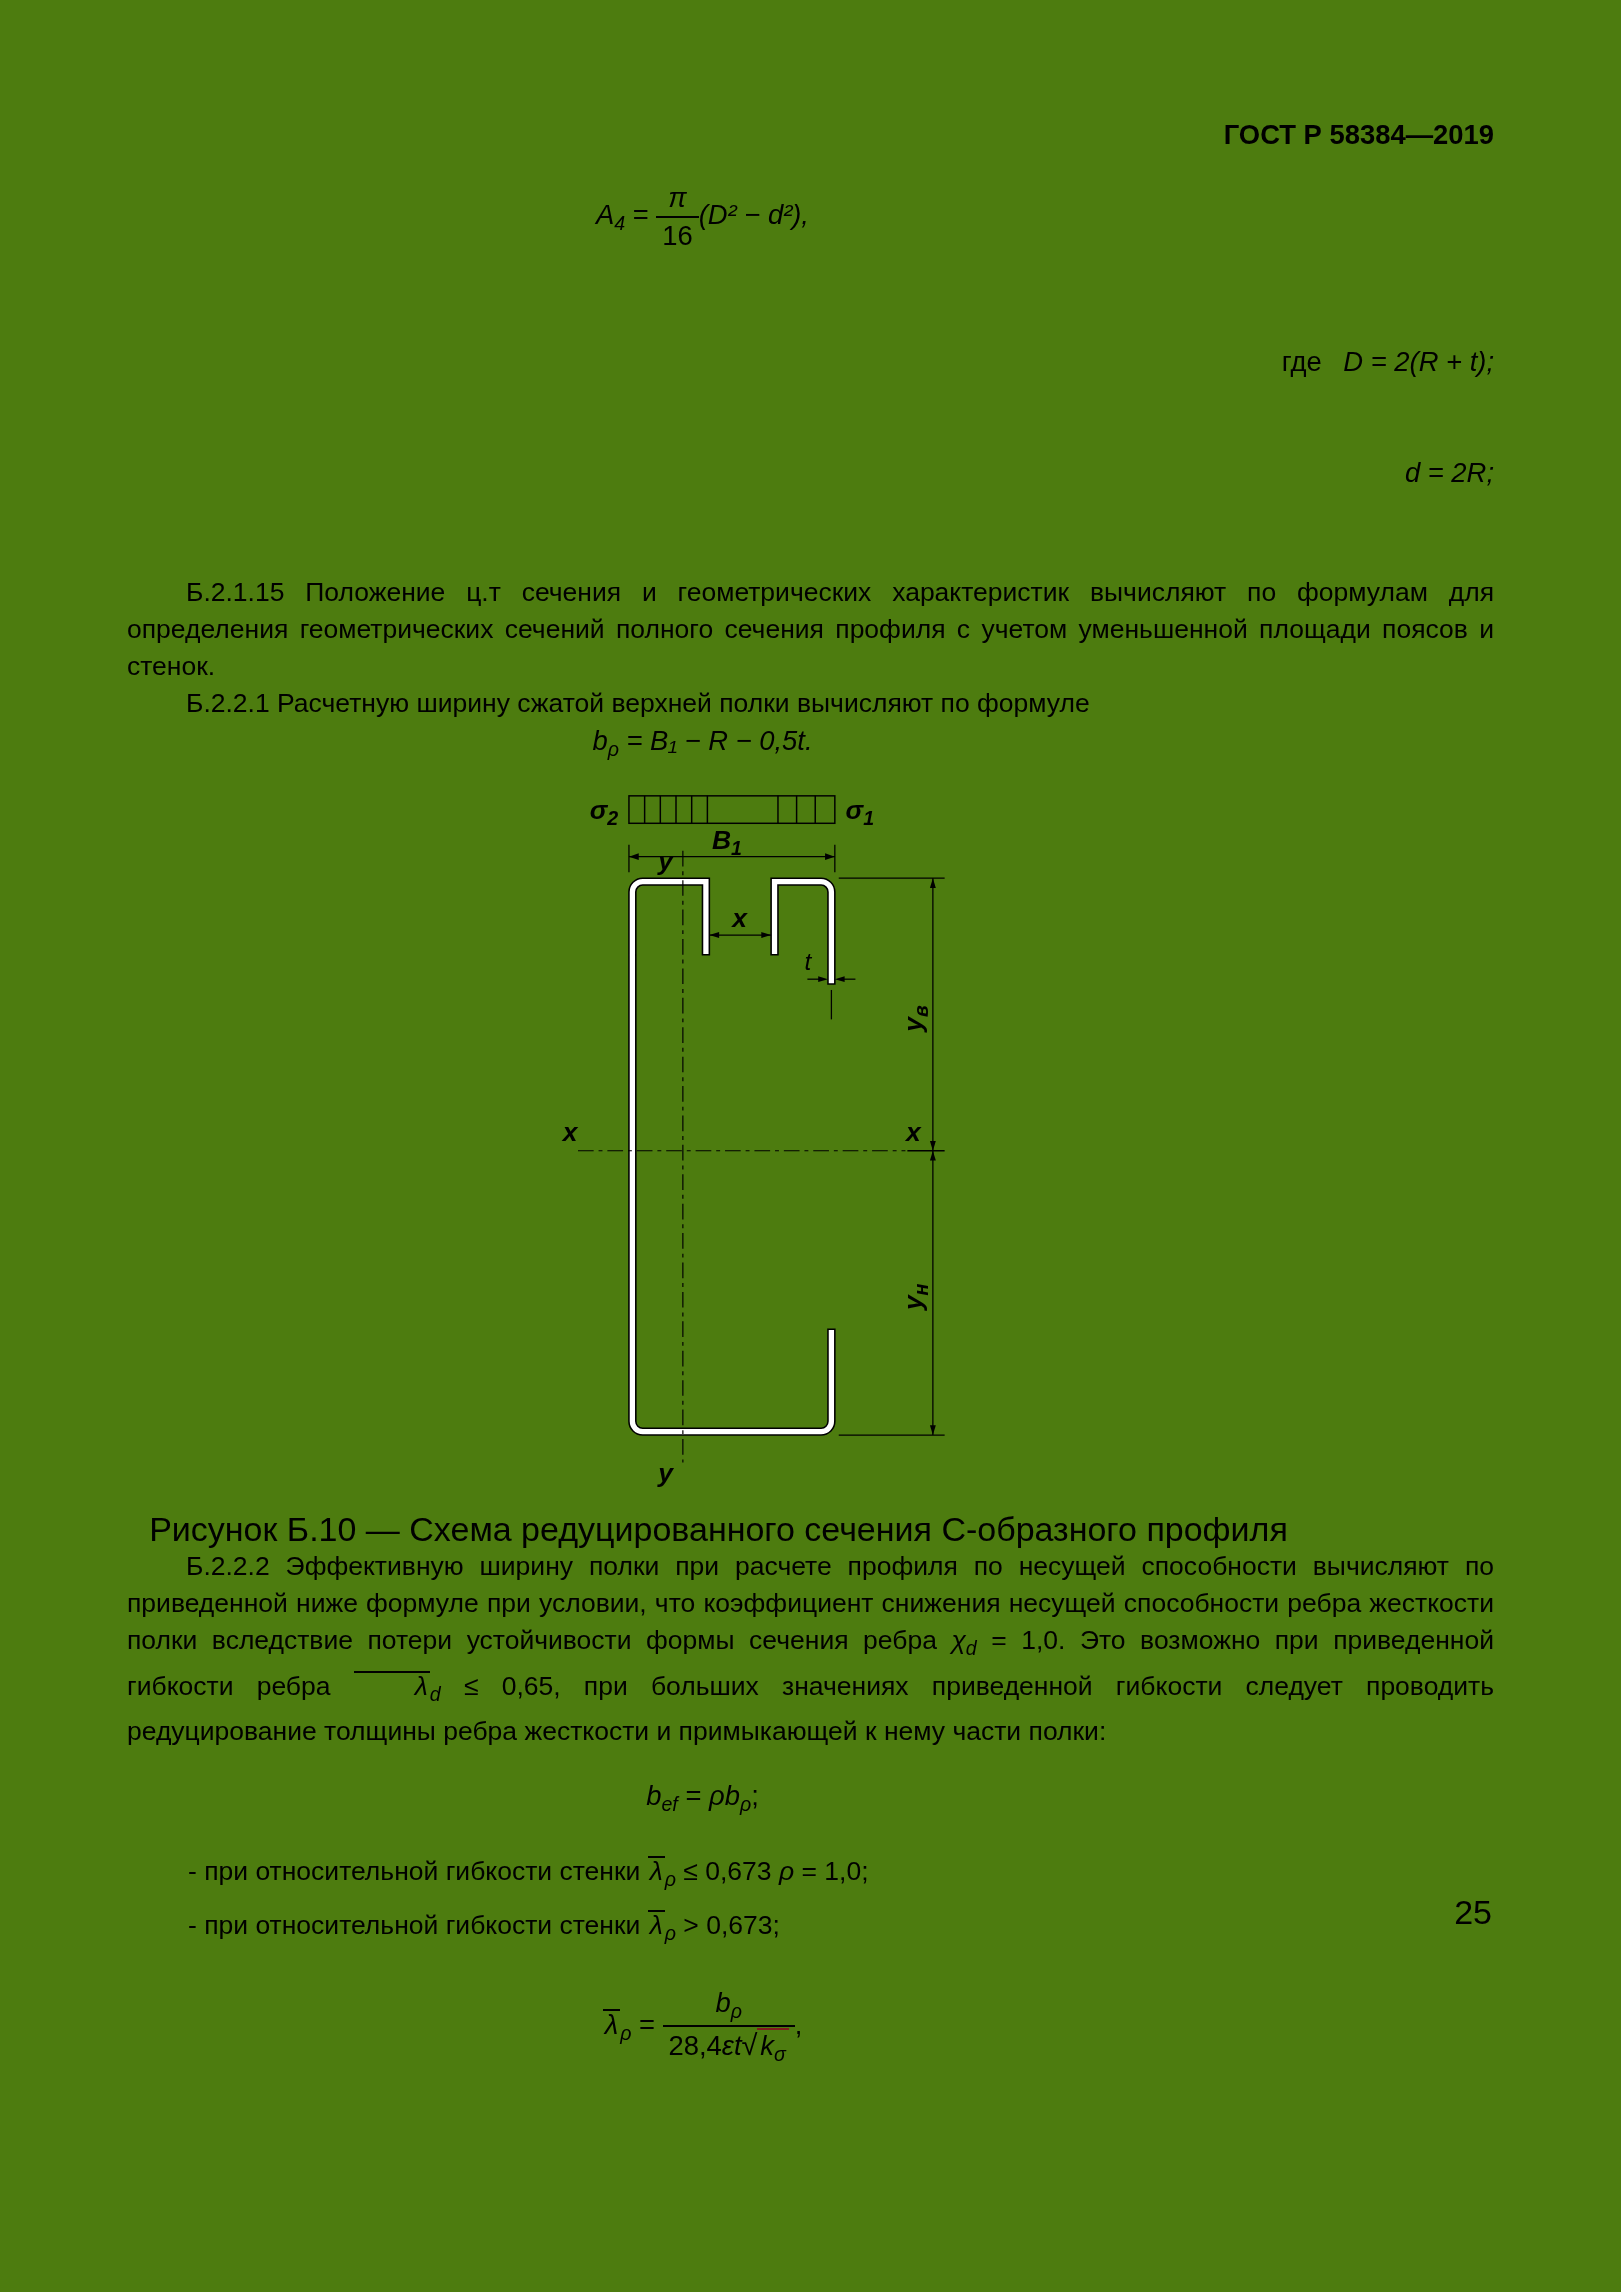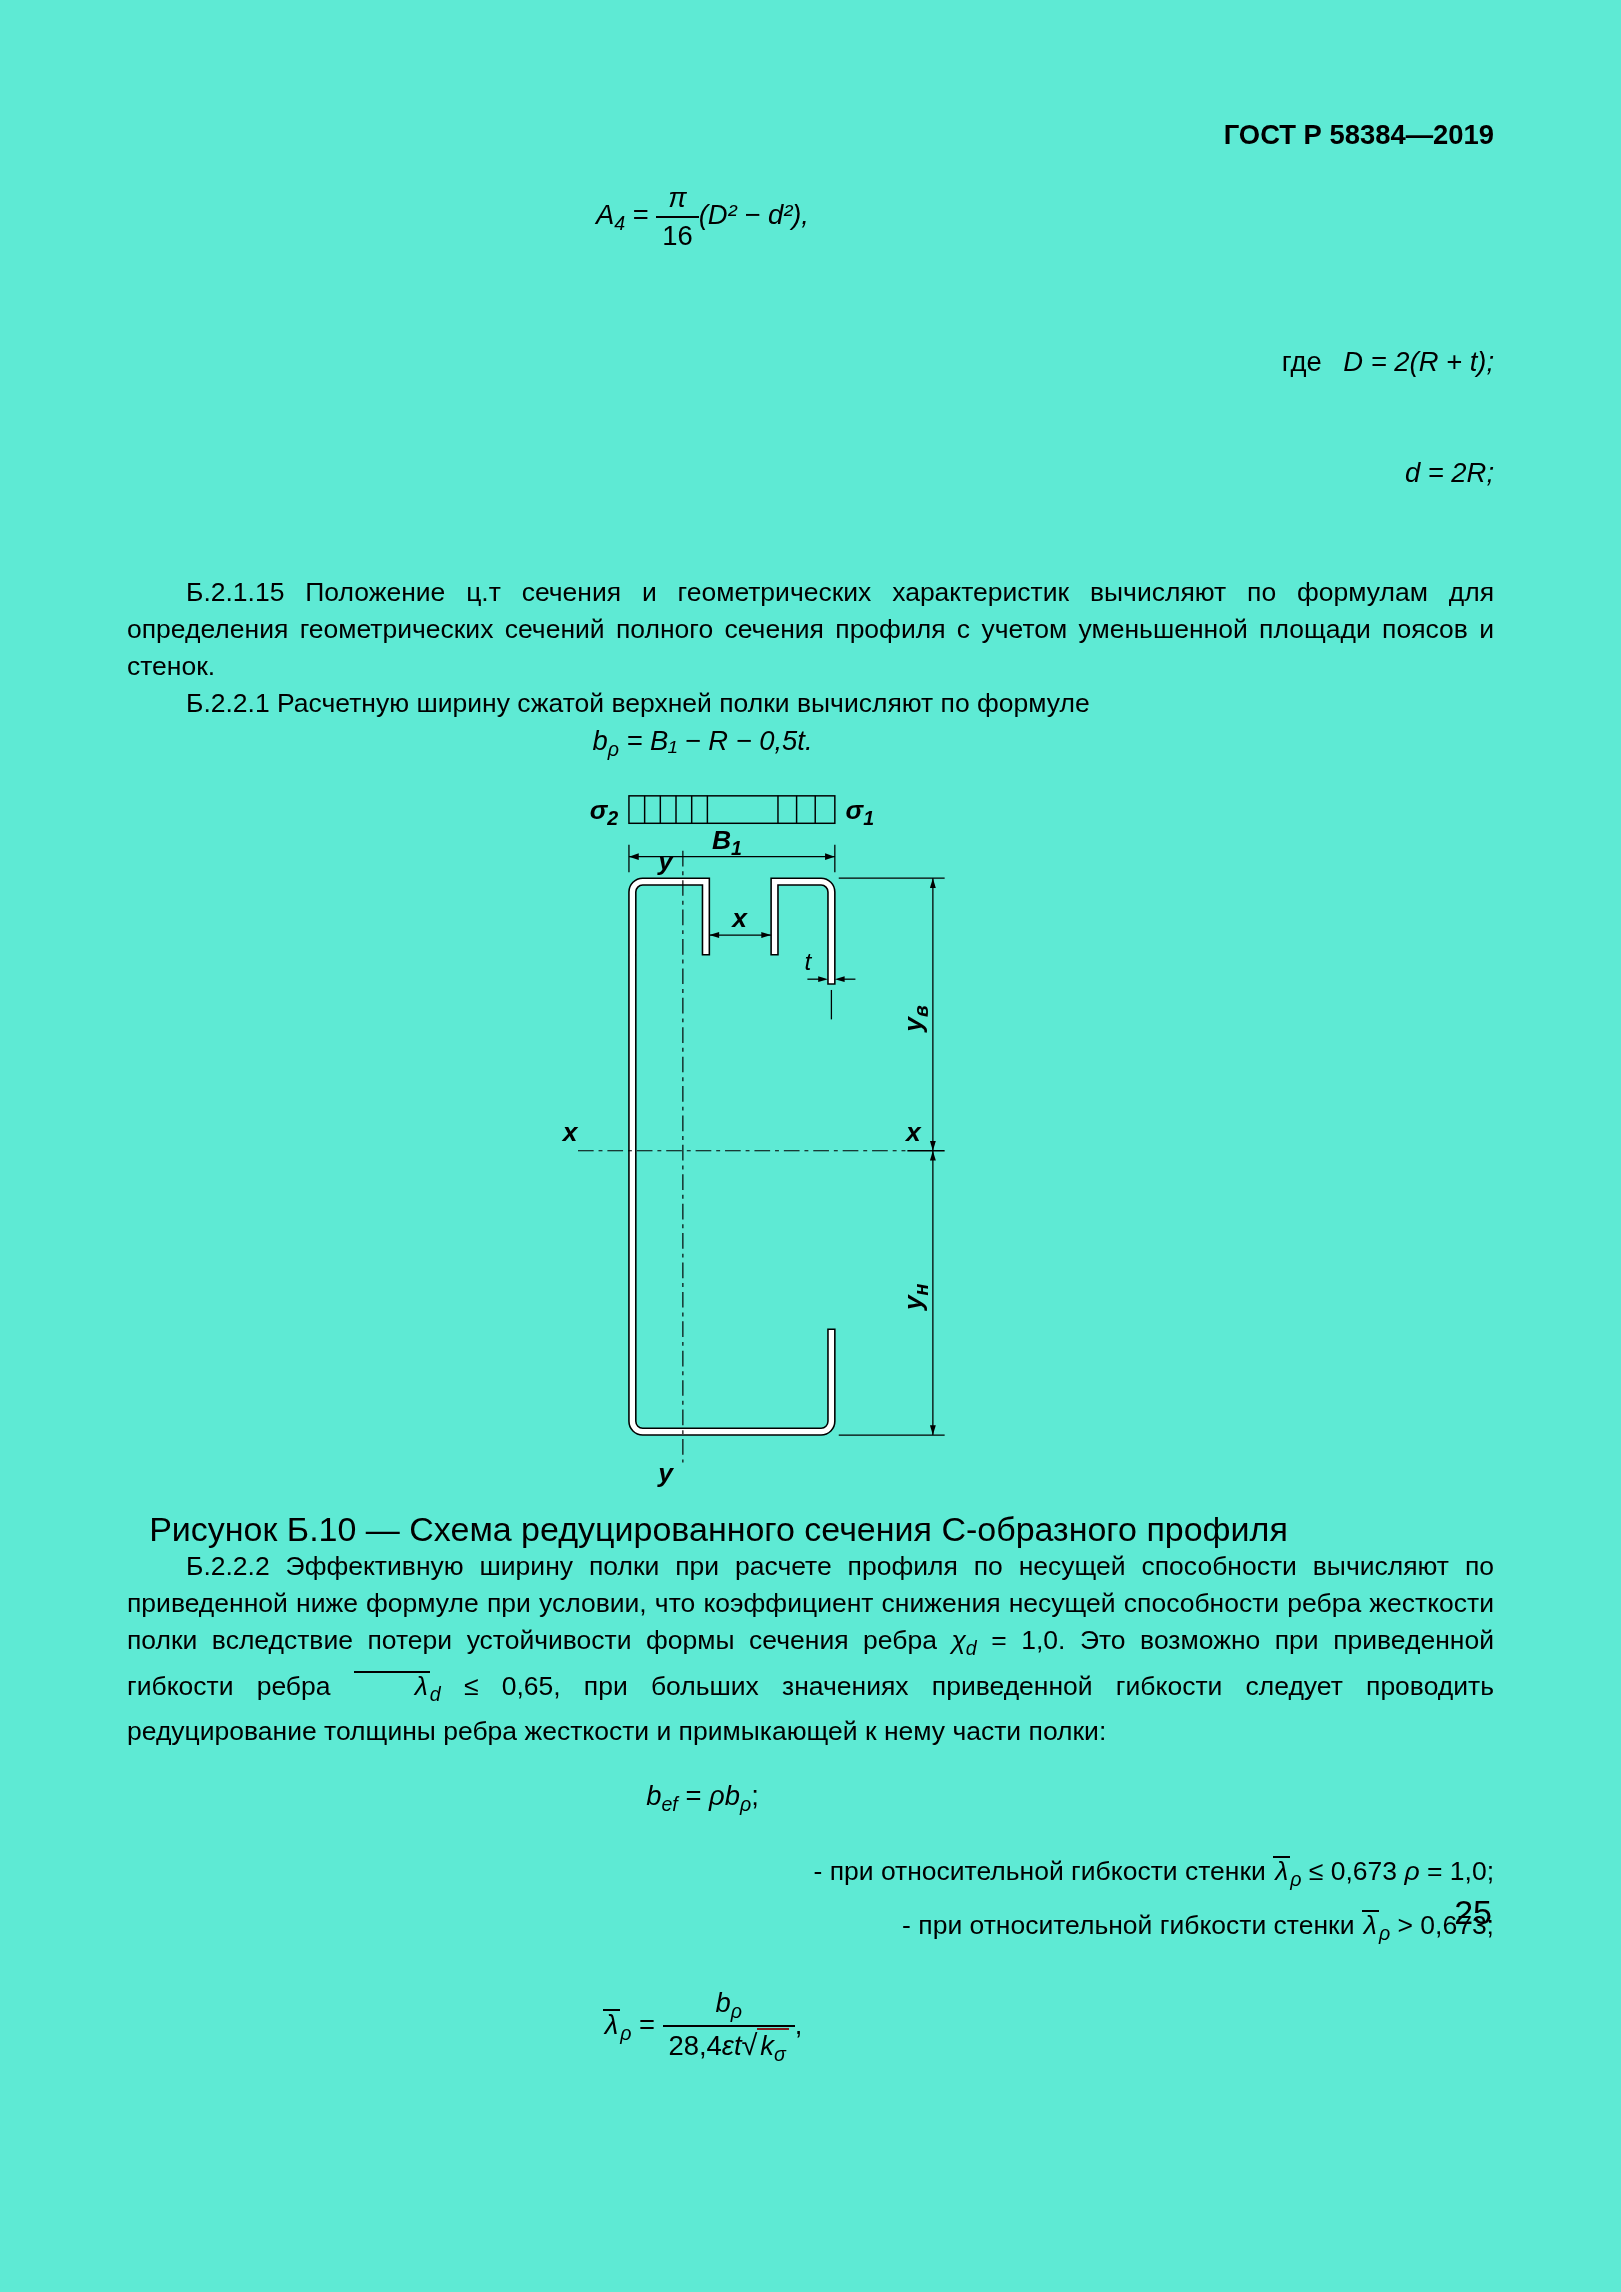--- a/index.html
+++ b/index.html
@@ -1,17 +1,17 @@
 <!DOCTYPE html>
 <html><head>
 <meta charset="utf-8">
 <style>
   html,body{margin:0;padding:0;background:#ffffff;}
   .page{
-    width:1621px;height:2293px;box-sizing:border-box;background:#5eead4;color:#000;
+    width:1621px;height:2293px;box-sizing:border-box;background:#4d7c0f;color:#000;
     font-family:"Liberation Sans",sans-serif;font-size:26.5px;line-height:37px;
     padding:116px 127px 0 127px;position:relative;overflow:hidden;
   }
   .doc-header{text-align:right;font-weight:bold;font-size:27.4px;margin-bottom:29px;}
   .var{font-style:italic;}
   .formula{font-size:27.4px;white-space:pre-wrap;}
   .formula sub{font-size:19.6px;font-style:italic;}
   .centered{text-align:center;transform:translateX(-108px);}
   .frac{display:inline-block;vertical-align:middle;text-align:center;line-height:1.15;}
   .frac .num{display:block;border-bottom:2px solid #000;padding:0 5.9px 2px 5.9px;}
@@ -26,21 +26,21 @@
   .formula-sum{margin-bottom:23.5px;}
   p.body-text{margin:0;text-align:justify;text-indent:59px;}
   p.bold{font-weight:bold;}
   .para-b221{margin-bottom:21.6px;}
   .formula-brho{margin-bottom:19.6px;}
   .figure-wrap{text-align:center;}
   .figure-wrap svg{transform:translateX(-59px);}
   .caption{text-align:center;transform:translateX(-92px);margin-top:11.8px;font-size:34px;}
   .para-b222{margin-top:39px;}
   .formula-bef{margin:27.4px 0 25.5px 0;}
-  .list-line{padding-left:61px;line-height:45px;font-size:26.5px;text-align:right;}
+  .list-line{padding-left:61px;line-height:45px;font-size:26.5px;}
   .formula-lambda{margin-top:31px;}
   .page-number{position:absolute;top:1894px;right:129px;font-size:34px;}
   
   .fig-label{font-family:"Liberation Sans",sans-serif;font-style:italic;font-weight:bold;font-size:27px;fill:#000;}
   .fig-label-light{font-family:"Liberation Sans",sans-serif;font-style:italic;font-size:25px;fill:#000;}
   .fig-sub{font-size:20px;}
 </style>
 </head>
 <body>
 

